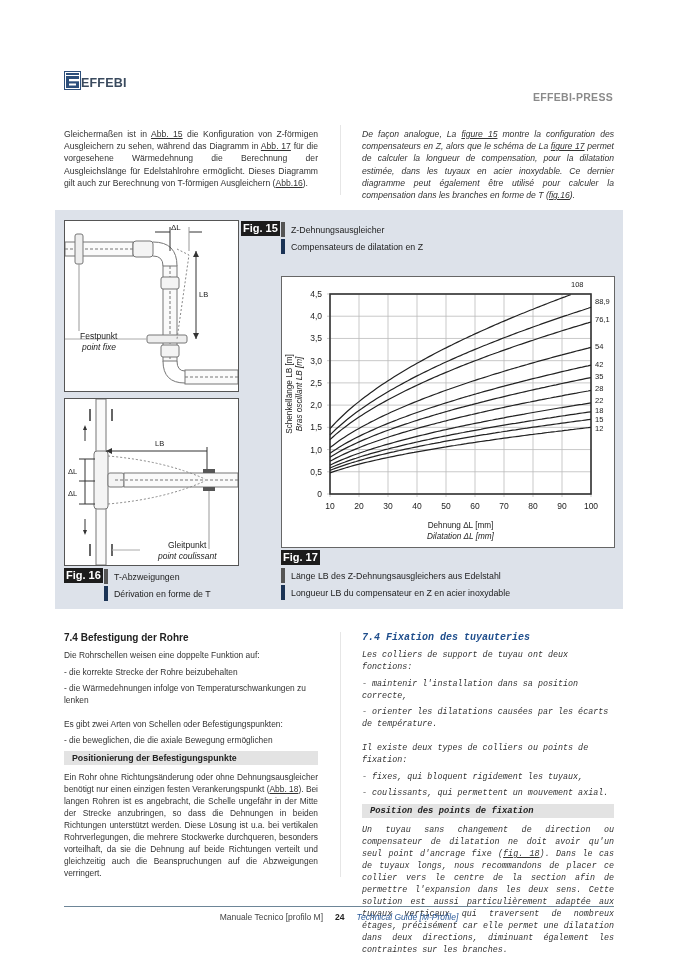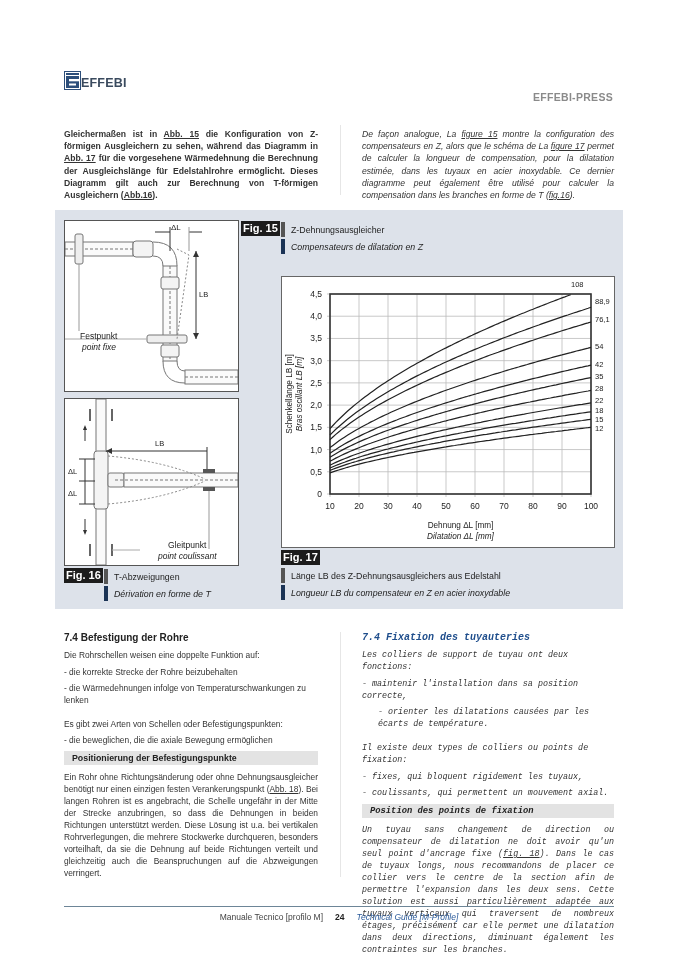--- a/index.html
+++ b/index.html
@@ -6,35 +6,35 @@
   html, body { width: 678px; height: 959px; background: #ffffff; overflow: hidden; }
   body { font-family: "Liberation Sans", sans-serif; color: #333; position: relative; }
   .abs { position: absolute; }
 
   .logo { left: 64px; top: 68px; height: 22px; display: flex; align-items: flex-end; }
   .logo-mark { width: 17px; height: 19px; position: relative; margin-right: 0; }
   .logo-text { font-size: 12.5px; font-weight: bold; color: #3a4a5e; letter-spacing: 0.2px; line-height: 14px; }
   .press { right: 65px; top: 91px; font-size: 10.5px; font-weight: bold; color: #8a8a8a; letter-spacing: 0.3px; }
 
   .intro { top: 128px; font-size: 8.6px; line-height: 12.2px; text-align: justify; color: #333; }
-  .intro.de { left: 64px; width: 254px; font-weight: bold; }
+  .intro.de { left: 64px; width: 254px; }
   .intro.fr { left: 362px; width: 252px; font-style: italic; }
   .intro u { text-decoration: underline; }
   .vsep { left: 340px; width: 1px; background: #e6e6e6; }
 
   .figband { left: 55px; top: 210px; width: 568px; height: 399px; background: #dde2ea; }
 
   .fig-box { background: #fff; border: 1px solid #555; }
   .fig-tag { background: #1c1c1c; color: #fff; font-size: 11px; font-weight: bold; padding: 2px 2px; height: 15px; line-height: 11px; }
   .cap-row { display: flex; align-items: center; height: 17px; }
   .cap-bar { width: 4px; height: 15px; margin-right: 6px; }
   .cap-bar.gray { background: #555; }
   .cap-bar.navy { background: #1a3355; }
   .cap-de { font-size: 8.8px; color: #222; }
-  .cap-fr { font-size: 8.8px; color: #222; font-style: italic; }
+  .cap-fr { font-size: 8.8px; color: #222; }
 
   .svgwrap svg { display: block; }
 
   .h2 { font-size: 10px; font-weight: bold; color: #222; }
   .h2.fr { color: #1f4e8c; font-style: italic; }
   .ptext { font-size: 8.4px; line-height: 12px; color: #333; }
   .ptext.fr { font-style: italic; }
   .subhead { background: #e3e3e3; font-size: 8.8px; font-weight: bold; padding: 1px 8px; height: 14px; line-height: 12px; color: #222; }
   .subhead.fr { font-style: italic; }
   .just { text-align: justify; }
@@ -281,21 +281,21 @@
   <div class="subhead" style="margin-top:5px;">Positionierung der Befestigungspunkte</div>
   <div class="ptext just" style="margin-top:6px;"><span>Ein Rohr ohne Richtungsänderung oder ohne Dehnungsausgleicher benötigt nur einen einzigen festen Verankerungspunkt (</span><u>Abb. 18</u><span>). Bei langen Rohren ist es angebracht, die Schelle ungefähr in der Mitte der Strecke anzubringen, so dass die Dehnungen in beiden Richtungen unterstützt werden. Diese Lösung ist u.a. bei vertikalen Rohrverlegungen, die mehrere Stockwerke durchqueren, besonders vorteilhaft, da sie die Dehnung auf beide Richtungen verteilt und gleichzeitig auch die Beanspruchungen auf die Abzweigungen verringert.</span></div>
 </div>
 
 <div class="abs vsep" style="top:632px;height:245px;"></div>
 
 <div class="abs" style="left:362px;top:632px;width:252px;font-family:Liberation Mono, monospace;">
   <div class="h2 fr">7.4 Fixation des tuyauteries</div>
   <div class="ptext fr" style="margin-top:6px;">Les colliers de support de tuyau ont deux fonctions:</div>
   <div class="ptext fr" style="margin-top:5px;">-  maintenir l'installation dans sa position correcte,</div>
-  <div class="ptext fr" style="margin-top:4px;margin-left:16px;">-  orienter les dilatations causées par les écarts de température.</div>
+  <div class="ptext fr" style="margin-top:4px;">-  orienter les dilatations causées par les écarts de température.</div>
   <div class="ptext fr" style="margin-top:12px;">Il existe deux types de colliers ou points de fixation:</div>
   <div class="ptext fr" style="margin-top:5px;">-  fixes, qui bloquent rigidement les tuyaux,</div>
   <div class="ptext fr" style="margin-top:4px;">-  coulissants, qui permettent un mouvement axial.</div>
   <div class="subhead fr" style="margin-top:5px;">Position des points de fixation</div>
   <div class="ptext fr just" style="margin-top:6px;"><span>Un tuyau sans changement de direction ou compensateur de dilatation ne doit avoir qu'un seul point d'ancrage fixe (</span><u>fig. 18</u><span>). Dans le cas de tuyaux longs, nous recommandons de placer ce collier vers le centre de la section afin de permettre l'expansion dans les deux sens. Cette solution est aussi particulièrement adaptée aux tuyaux verticaux qui traversent de nombreux étages, précisément car elle permet une dilatation dans deux directions, diminuant également les contraintes sur les branches.</span></div>
 </div>
 
 <div class="abs footer-line"></div>
 <div class="abs footer">
   <span class="l">Manuale Tecnico [profilo M]</span>

